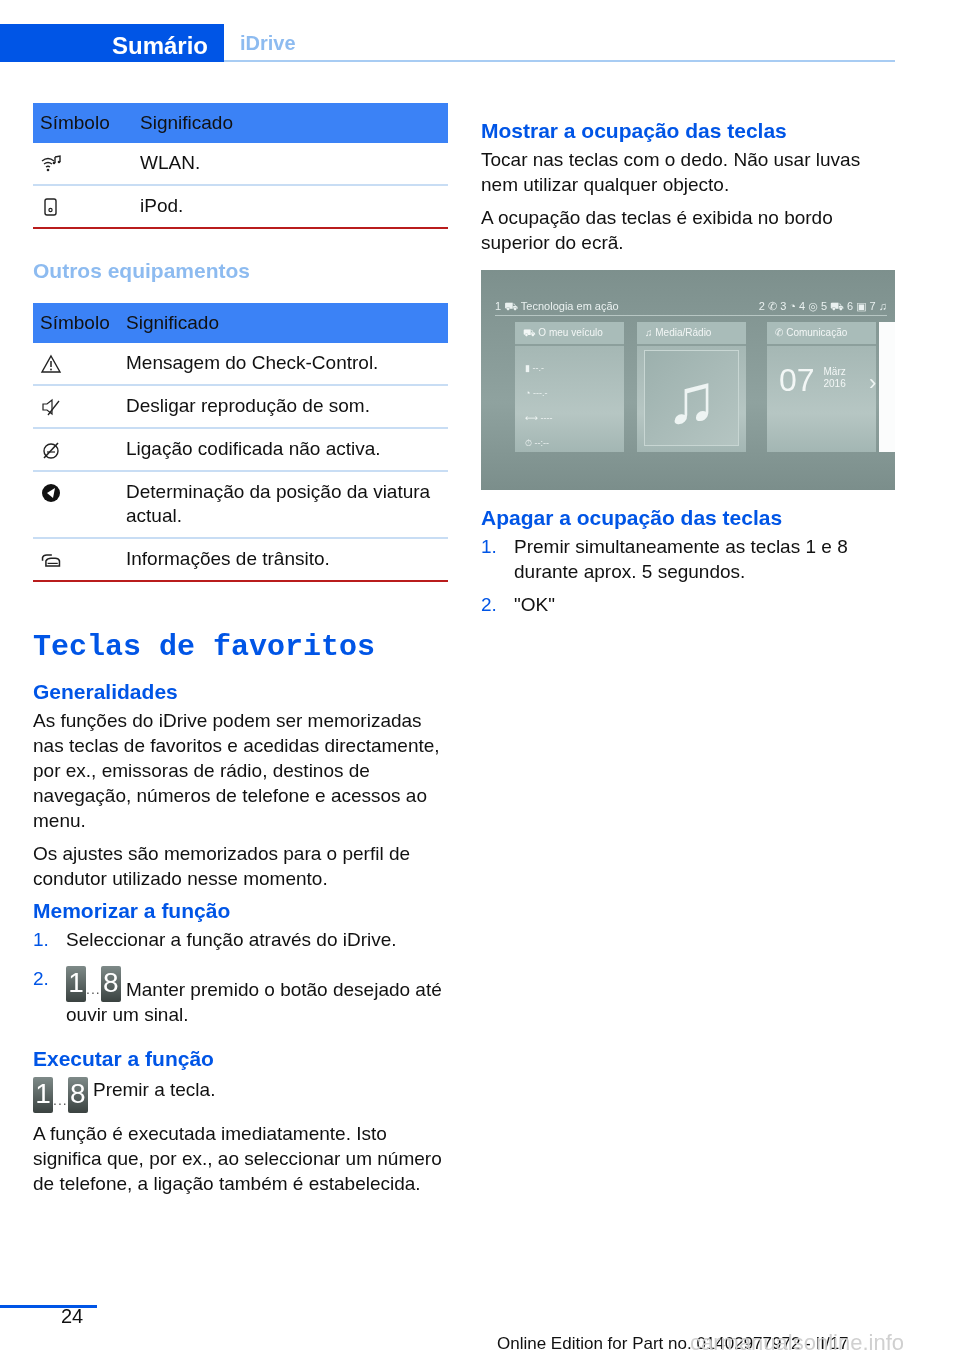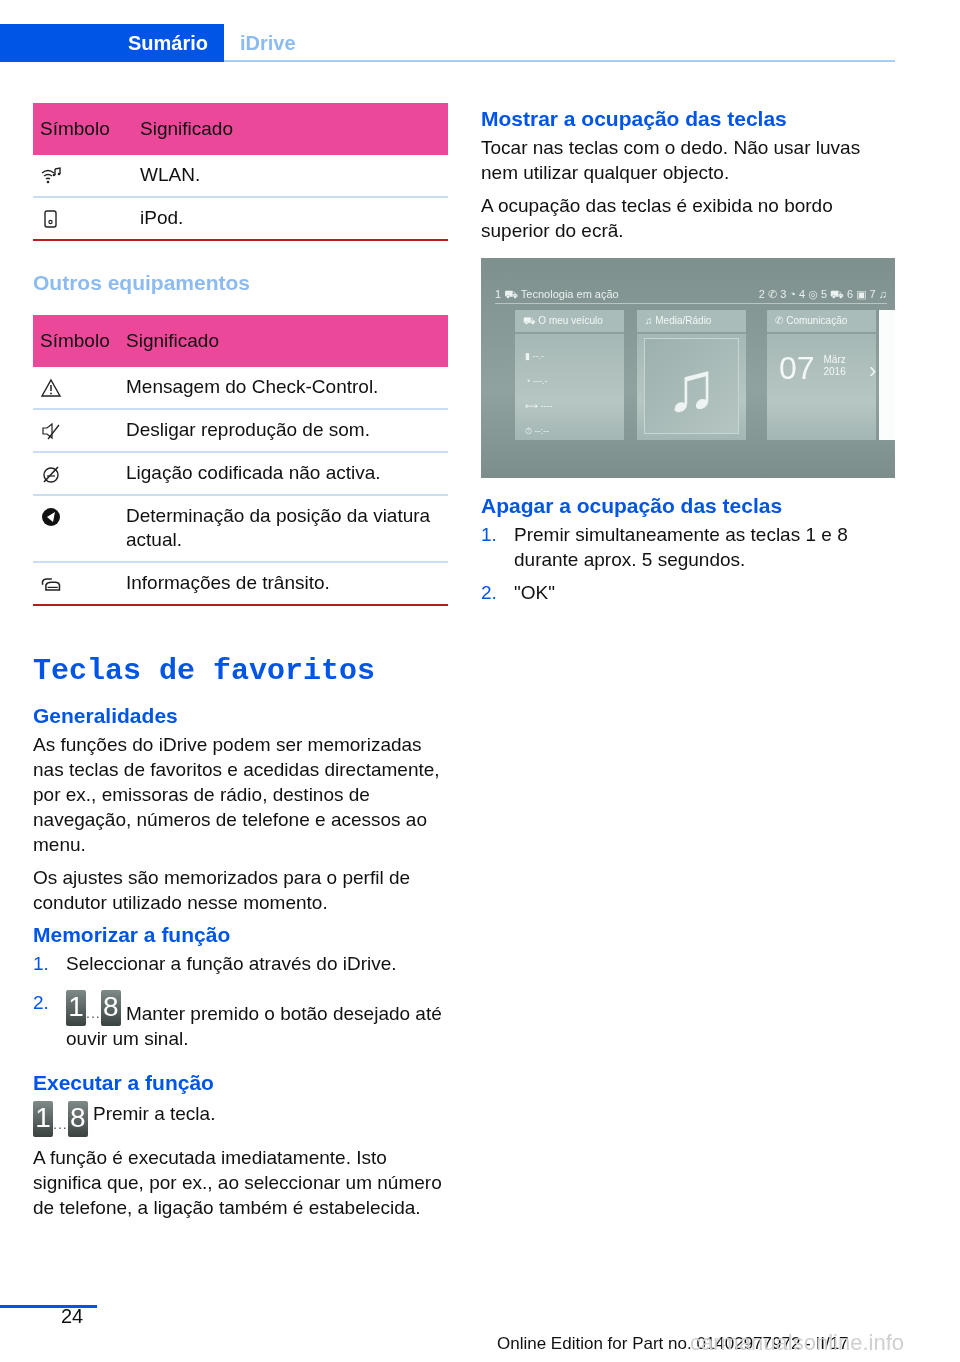--- a/index.html
+++ b/index.html
@@ -2,29 +2,29 @@
 <html><head>
 <meta charset="utf-8">
 <style>
   * { box-sizing: border-box; margin: 0; padding: 0; }
   html, body { width: 960px; height: 1362px; background: #ffffff; overflow: hidden; }
   body { font-family: "Liberation Sans", sans-serif; color: #111; position: relative; }
 
   
   .hdr { position: absolute; top: 24px; left: 0; width: 895px; height: 38px; }
   .hdr-active { position: absolute; left: 0; top: 0; width: 224px; height: 38px; background: #0055e6; }
-  .hdr-active span { position: absolute; right: 16px; top: 8px; color: #fff; font-weight: bold; font-size: 20px; }
+  .hdr-active span { position: absolute; right: 16px; top: 8px; color: #fff; font-weight: bold; font-size: 24px; }
   .hdr-inactive { position: absolute; left: 240px; top: 8px; color: #8dbbf0; font-weight: bold; font-size: 20px; }
   .hdr-line { position: absolute; left: 224px; right: 0; bottom: 0; height: 2px; background: #a8ccf3; }
 
   .col-left { position: absolute; left: 33px; top: 103px; width: 415px; }
   .col-right { position: absolute; left: 481px; top: 103px; width: 414px; }
 
   table.sym { width: 415px; border-collapse: collapse; font-size: 19px; }
-  table.sym th { background: #ec4899; font-weight: normal; text-align: left; height: 52px; padding: 0 0 0 7px; margin-top: 28px; }
+  table.sym th { background: #3b82f6; font-weight: normal; text-align: left; height: 40px; padding: 0 0 0 7px; margin-top: 28px; }
   table.sym td { padding: 8px 0 9px 7px; vertical-align: top; border-bottom: 2px solid #c8ddf4; line-height: 24px; }
   table.sym tr:last-child td { border-bottom: 2px solid #b91c1c; }
   table.sym .c1 { width: 100px; }
   table.sym.t2 .c1 { width: 86px; }
   .ico { display: inline-block; width: 22px; height: 22px; vertical-align: middle; }
 
   .sub-grey { color: #8dbbf0; font-weight: bold; font-size: 21px; margin: 30px 0 20px; }
   .h1 { color: #0055e6; font-weight: bold; font-size: 30px; margin-top: 48px; font-family: Liberation Mono, monospace; }
   .h2 { color: #0055e6; font-weight: bold; font-size: 21px; margin-bottom: 4px; }
   .h2.first { margin-top: 16px; }
@@ -150,21 +150,21 @@
     <li><span class="num">1.</span><span>Seleccionar a função através do iDrive.</span></li>
     <li style="margin-top:14px"><span class="num">2.</span><span class="key">1</span><span class="dots">...</span><span class="key">8</span> <span>Manter premido o botão desejado até ouvir um sinal.</span></li>
   </ol>
 
   <div class="h2" style="margin-top:20px">Executar a função</div>
   <p style="margin-top:6px"><span class="key">1</span><span class="dots">...</span><span class="key">8</span> <span style="vertical-align:top">Premir a tecla.</span></p>
   <p style="margin-top:6px">A função é executada imediatamente. Isto significa que, por ex., ao seleccionar um número de telefone, a ligação também é estabelecida.</p>
 </div>
 
 <div class="col-right">
-  <div class="h2" style="margin-top:4px">Mostrar a ocupação das teclas</div>
+  <div class="h2" style="margin-top:16px">Mostrar a ocupação das teclas</div>
   <p>Tocar nas teclas com o dedo. Não usar luvas nem utilizar qualquer objecto.</p>
   <p>A ocupação das teclas é exibida no bordo superior do ecrã.</p>
 
   <div class="screen">
     <div class="topbar">
       <span>1 ⛟ Tecnologia em ação</span>
       <span class="r">2 ✆  3 ◔  4 ◎  5 ⛟  6 ▣  7 ♫</span>
     </div>
     <div class="tile" style="left:34px">
       <div class="th">⛟ O meu veículo</div>

